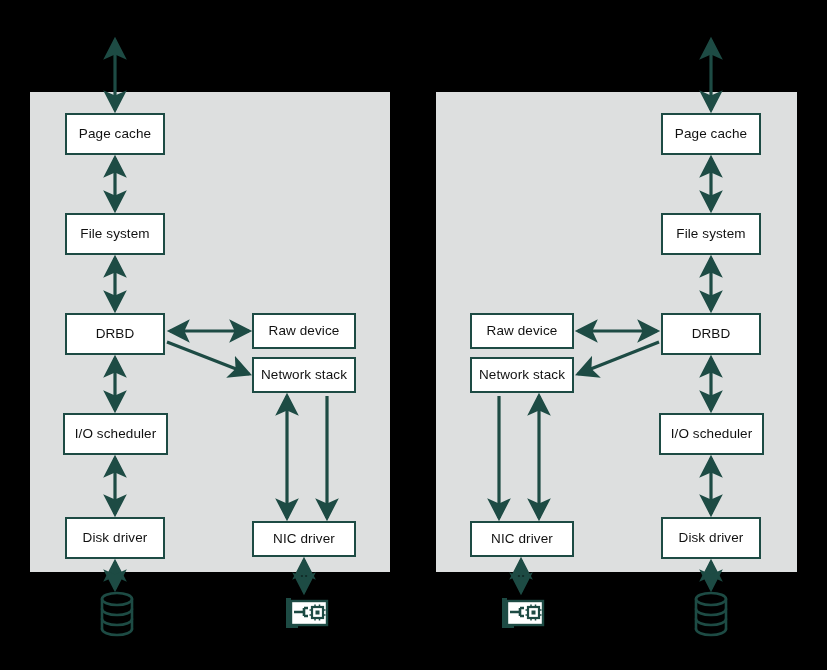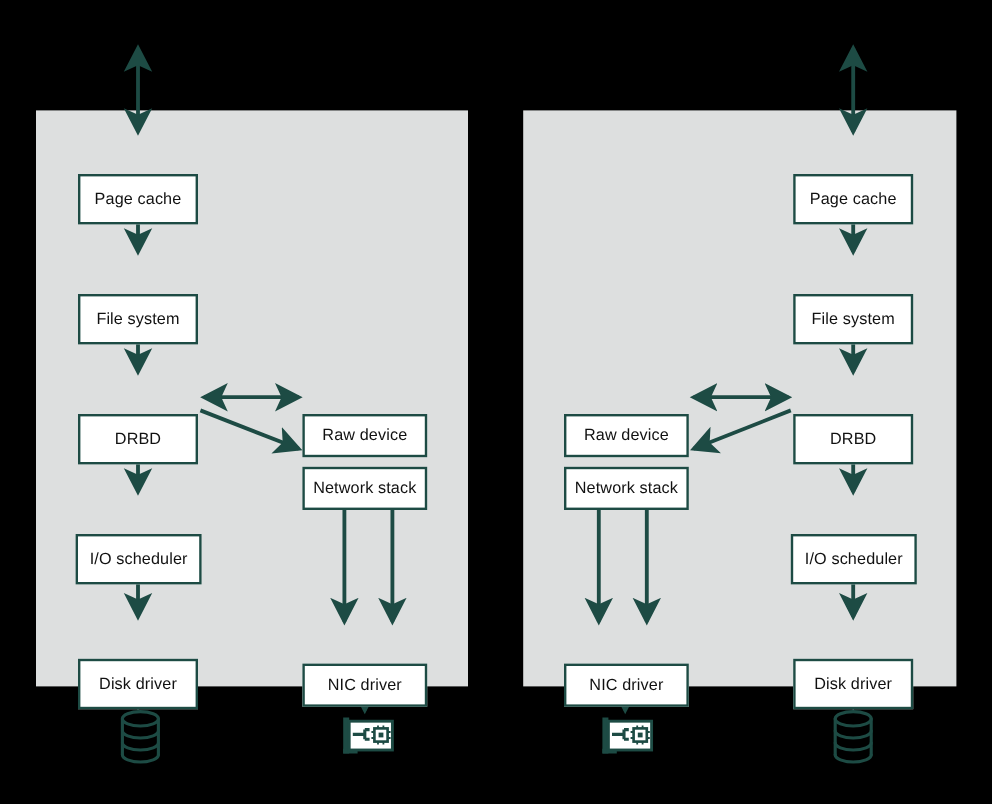--- a/index.html
+++ b/index.html
@@ -25,21 +25,20 @@
     border: 2px solid #1d4b44;
     box-sizing: border-box;
     display: flex;
     align-items: center;
     justify-content: center;
     color: #111111;
     font-size: 13.5px;
     letter-spacing: 0.1px;
     line-height: 1;
     white-space: nowrap;
-    margin-top: 32px;
   }
   svg.edges {
     position: absolute;
     left: 0;
     top: 0;
     width: 827px;
     height: 670px;
     pointer-events: none;
     overflow: visible;
   }

